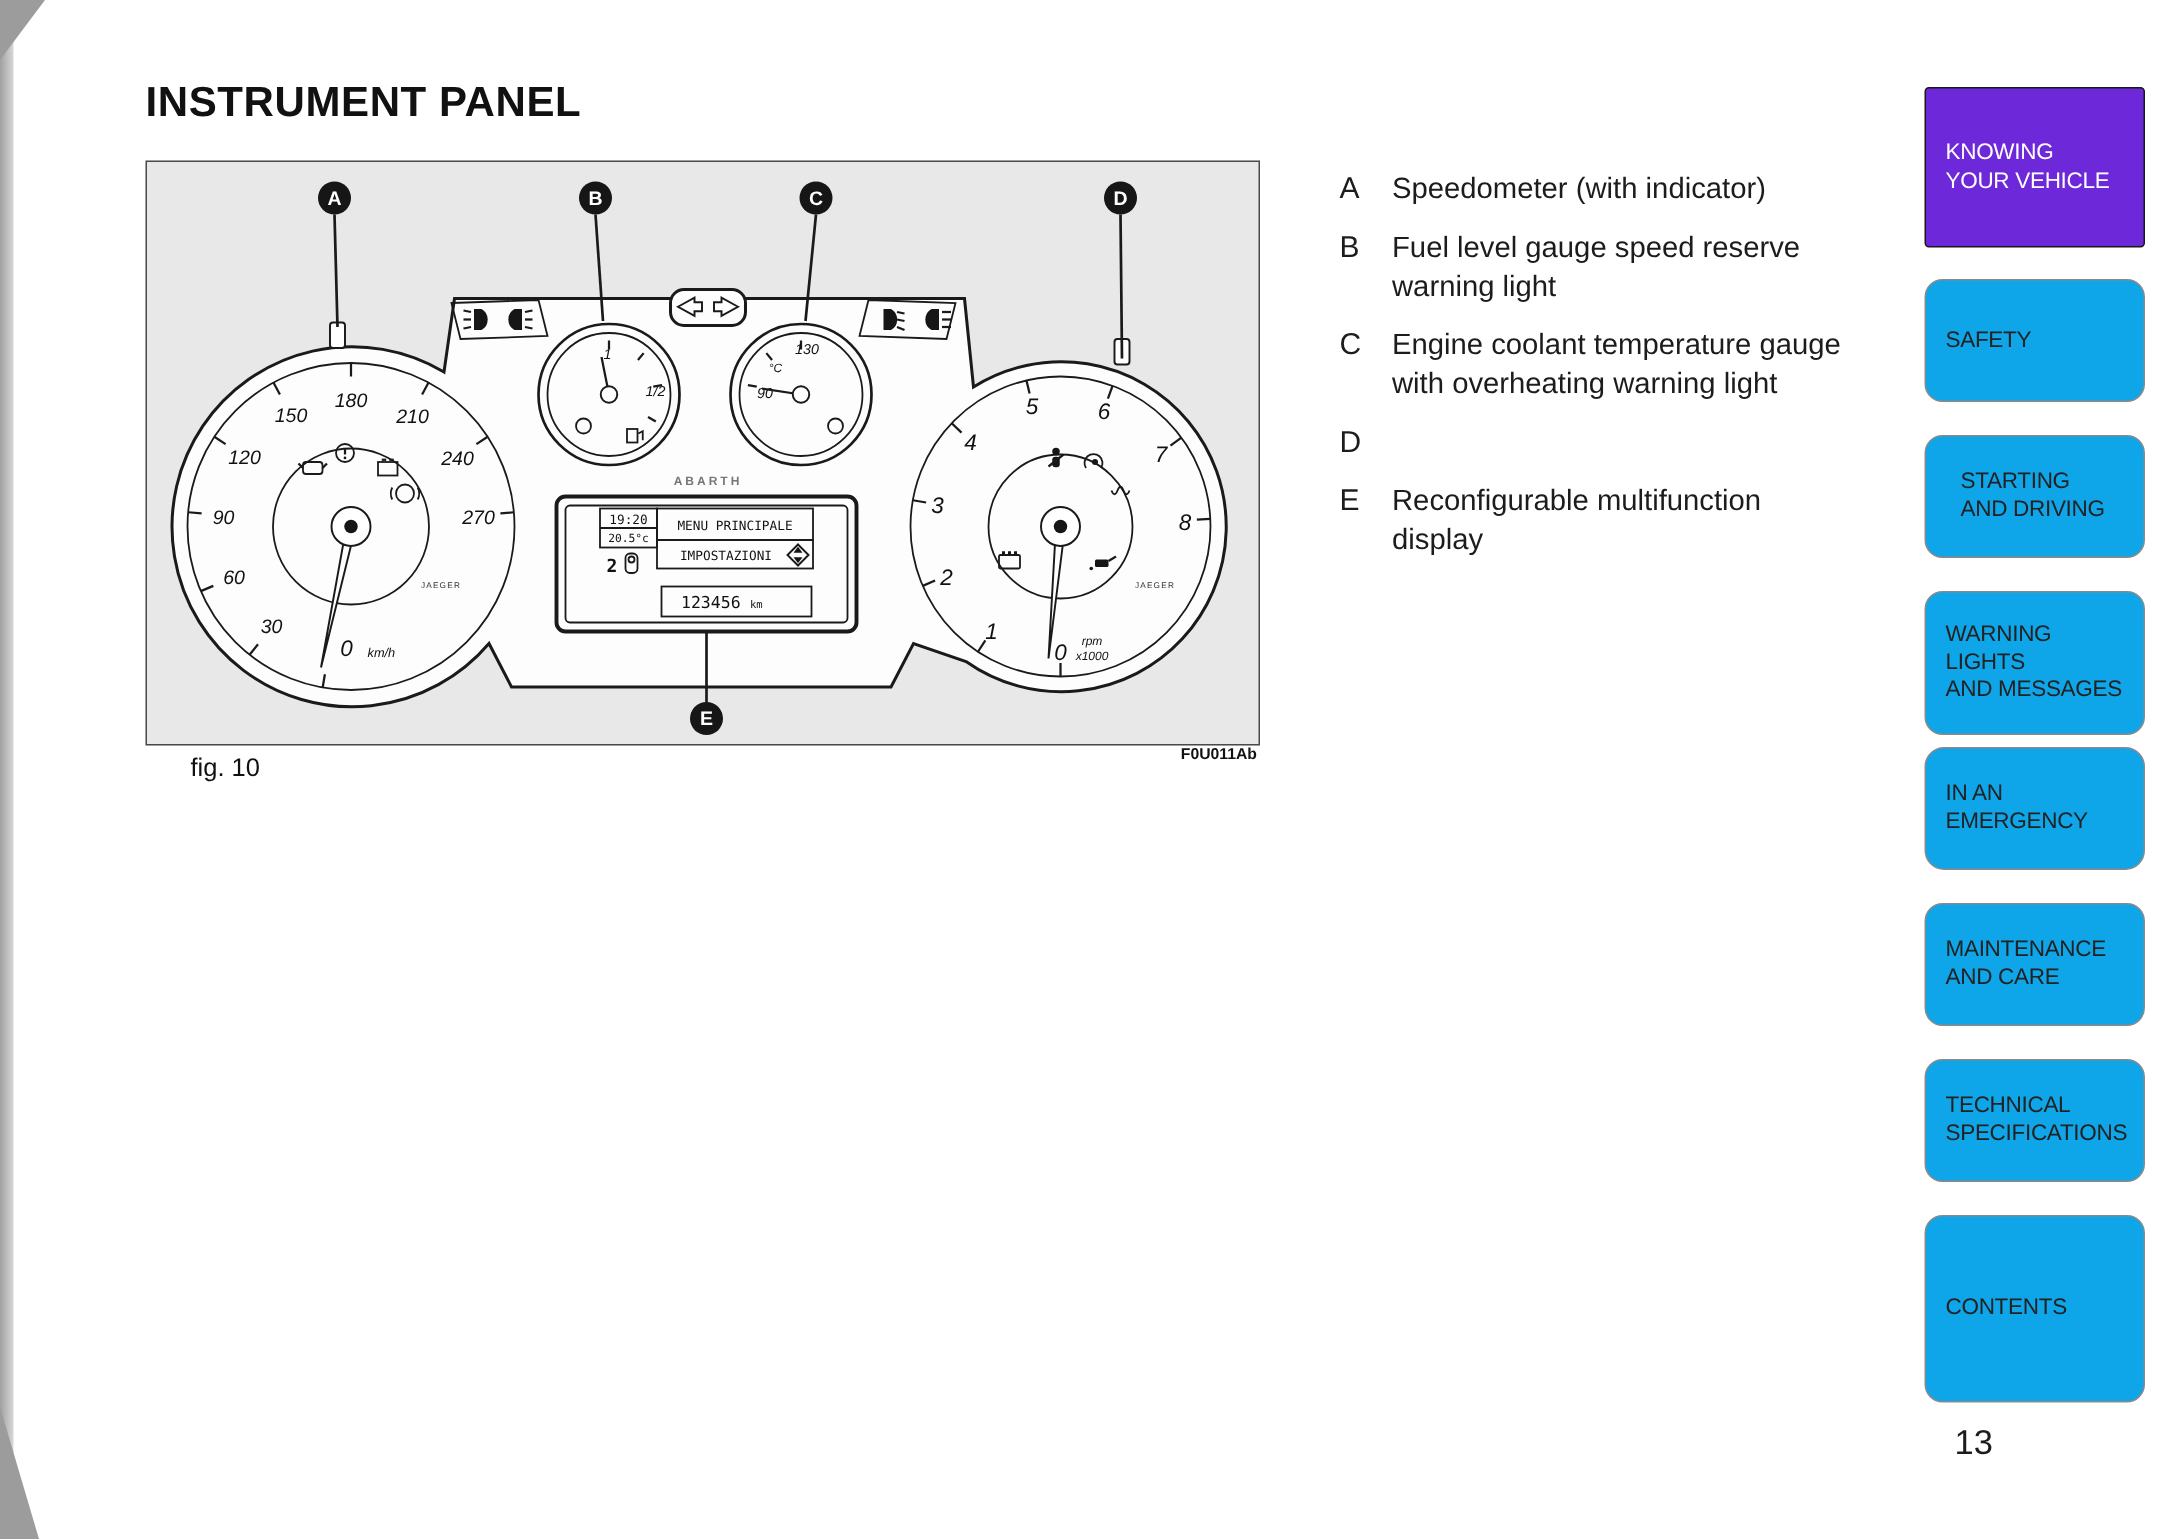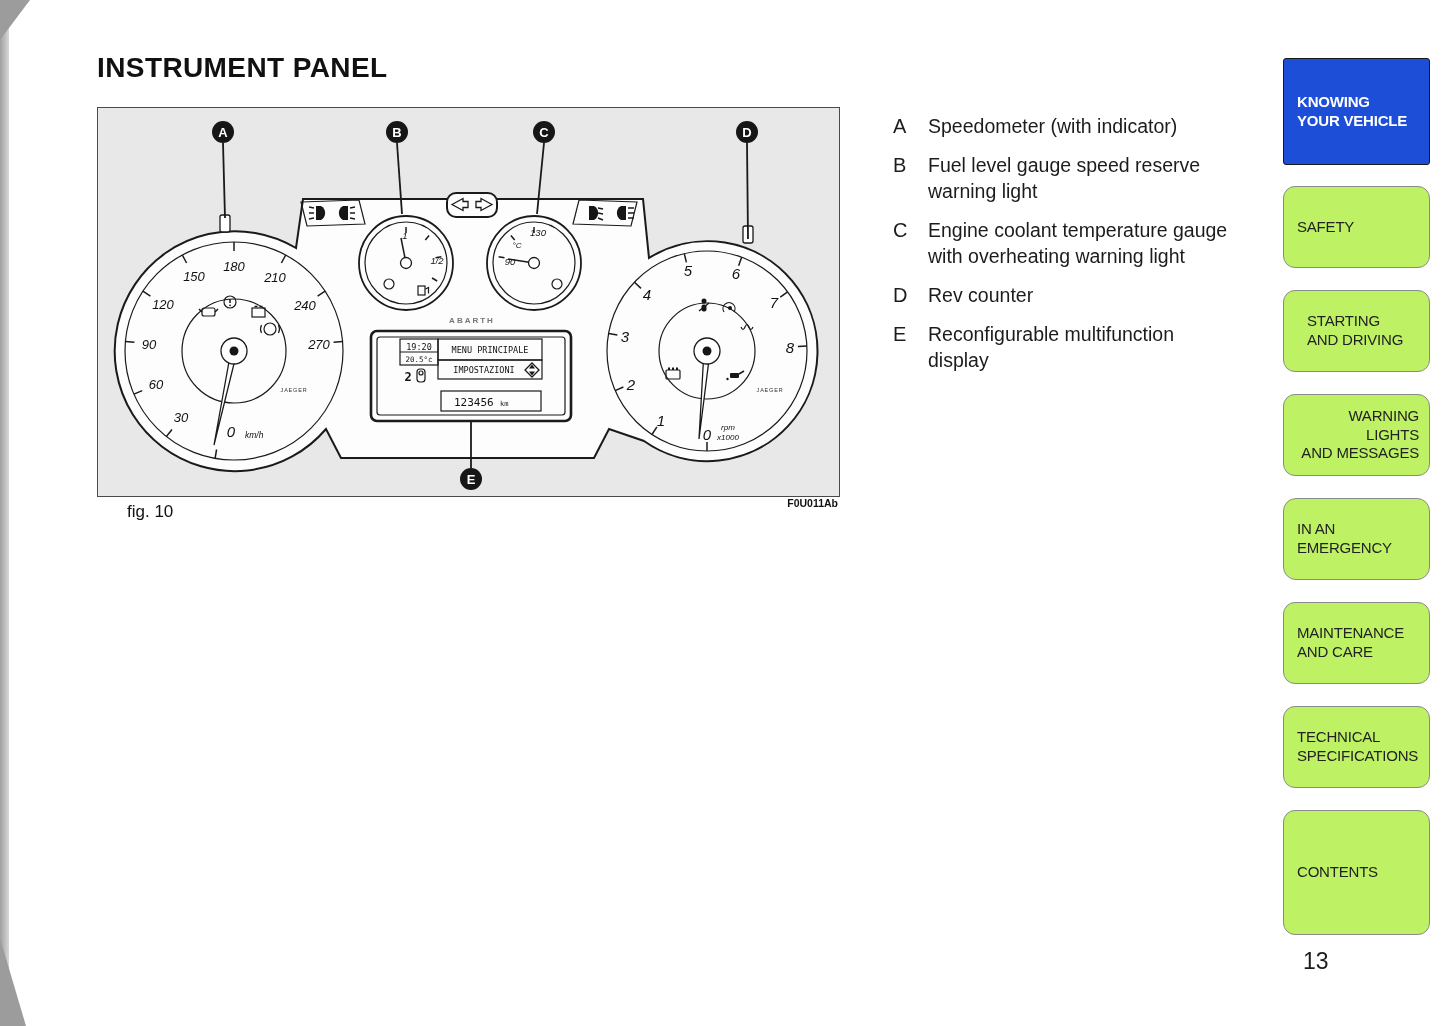--- a/index.html
+++ b/index.html
@@ -25,25 +25,25 @@
                font-size:10.5px;font-weight:bold;color:#111;}
   .figure-caption{position:absolute;left:99px;top:502px;font-size:17px;color:#111;margin-left:28px;}
 
   .legend{position:absolute;left:893px;top:113px;width:345px;}
   .legend-item{display:flex;margin-bottom:13px;}
   .legend-key{width:35px;flex:0 0 35px;font-size:20px;line-height:26px;}
   .legend-text{width:300px;font-size:19.5px;line-height:26px;}
 
   .sidebar{position:absolute;left:1283px;top:0;width:147px;height:1026px;}
   .tab{position:absolute;left:0;width:147px;box-sizing:border-box;
-       background:#bef264;border:1px solid #8a8a8a;border-radius:12px;
+       background:#0ea5e9;border:1px solid #8a8a8a;border-radius:12px;
        display:flex;align-items:center;padding:0 10px 0 13px;
        font-size:15px;line-height:1.25;letter-spacing:-.2px;color:#222;
        white-space:pre-line;}
-  .tab-active{background:#1d4ed8;color:#fff;font-weight:bold;border-color:#181818;
+  .tab-active{background:#6d28d9;color:#fff;font-weight:normal;border-color:#181818;
               border-radius:3px;}
   .page-number{position:absolute;left:1303px;top:948px;font-size:23px;font-weight:normal;}
 
   
   .outline{fill:#fdfdfd;stroke:#1a1a1a;stroke-width:2;}
   .ln{fill:none;stroke:#1a1a1a;stroke-width:1.2;}
   .ln2{fill:none;stroke:#1a1a1a;stroke-width:1.8;}
   .tick{stroke:#1a1a1a;stroke-width:1.5;}
   .needle{fill:#ffffff;stroke:#1a1a1a;stroke-width:1.3;}
   .icon-fill{fill:#161616;stroke:none;}
@@ -335,35 +335,34 @@
     <div class="legend-item">
       <span class="legend-key">B</span>
       <span class="legend-text">Fuel level gauge speed reserve warning light</span>
     </div>
     <div class="legend-item">
       <span class="legend-key">C</span>
       <span class="legend-text">Engine coolant temperature gauge with overheating warning light</span>
     </div>
     <div class="legend-item">
       <span class="legend-key">D</span>
-      <span class="legend-text">Rev counter</span>
     </div>
     <div class="legend-item">
       <span class="legend-key">E</span>
       <span class="legend-text">Reconfigurable multifunction display</span>
     </div>
   </div>
 
   <div class="sidebar">
     <div class="tab tab-active" style="top:58px;height:107px;">KNOWING
 YOUR VEHICLE</div>
     <div class="tab" style="top:186px;height:82px;">SAFETY</div>
     <div class="tab" style="top:290px;height:82px;padding-left:23px;">STARTING
 AND DRIVING</div>
-    <div class="tab" style="top:394px;height:82px;text-align:right;">WARNING LIGHTS
+    <div class="tab" style="top:394px;height:96px;">WARNING LIGHTS
 AND MESSAGES</div>
     <div class="tab" style="top:498px;height:82px;border-radius:13px;">IN AN
 EMERGENCY</div>
     <div class="tab" style="top:706px;height:82px;">TECHNICAL
 SPECIFICATIONS</div>
     <div class="tab" style="top:602px;height:82px;">MAINTENANCE
 AND CARE</div>
     <div class="tab" style="top:810px;height:125px;">CONTENTS</div>
   </div>
 

